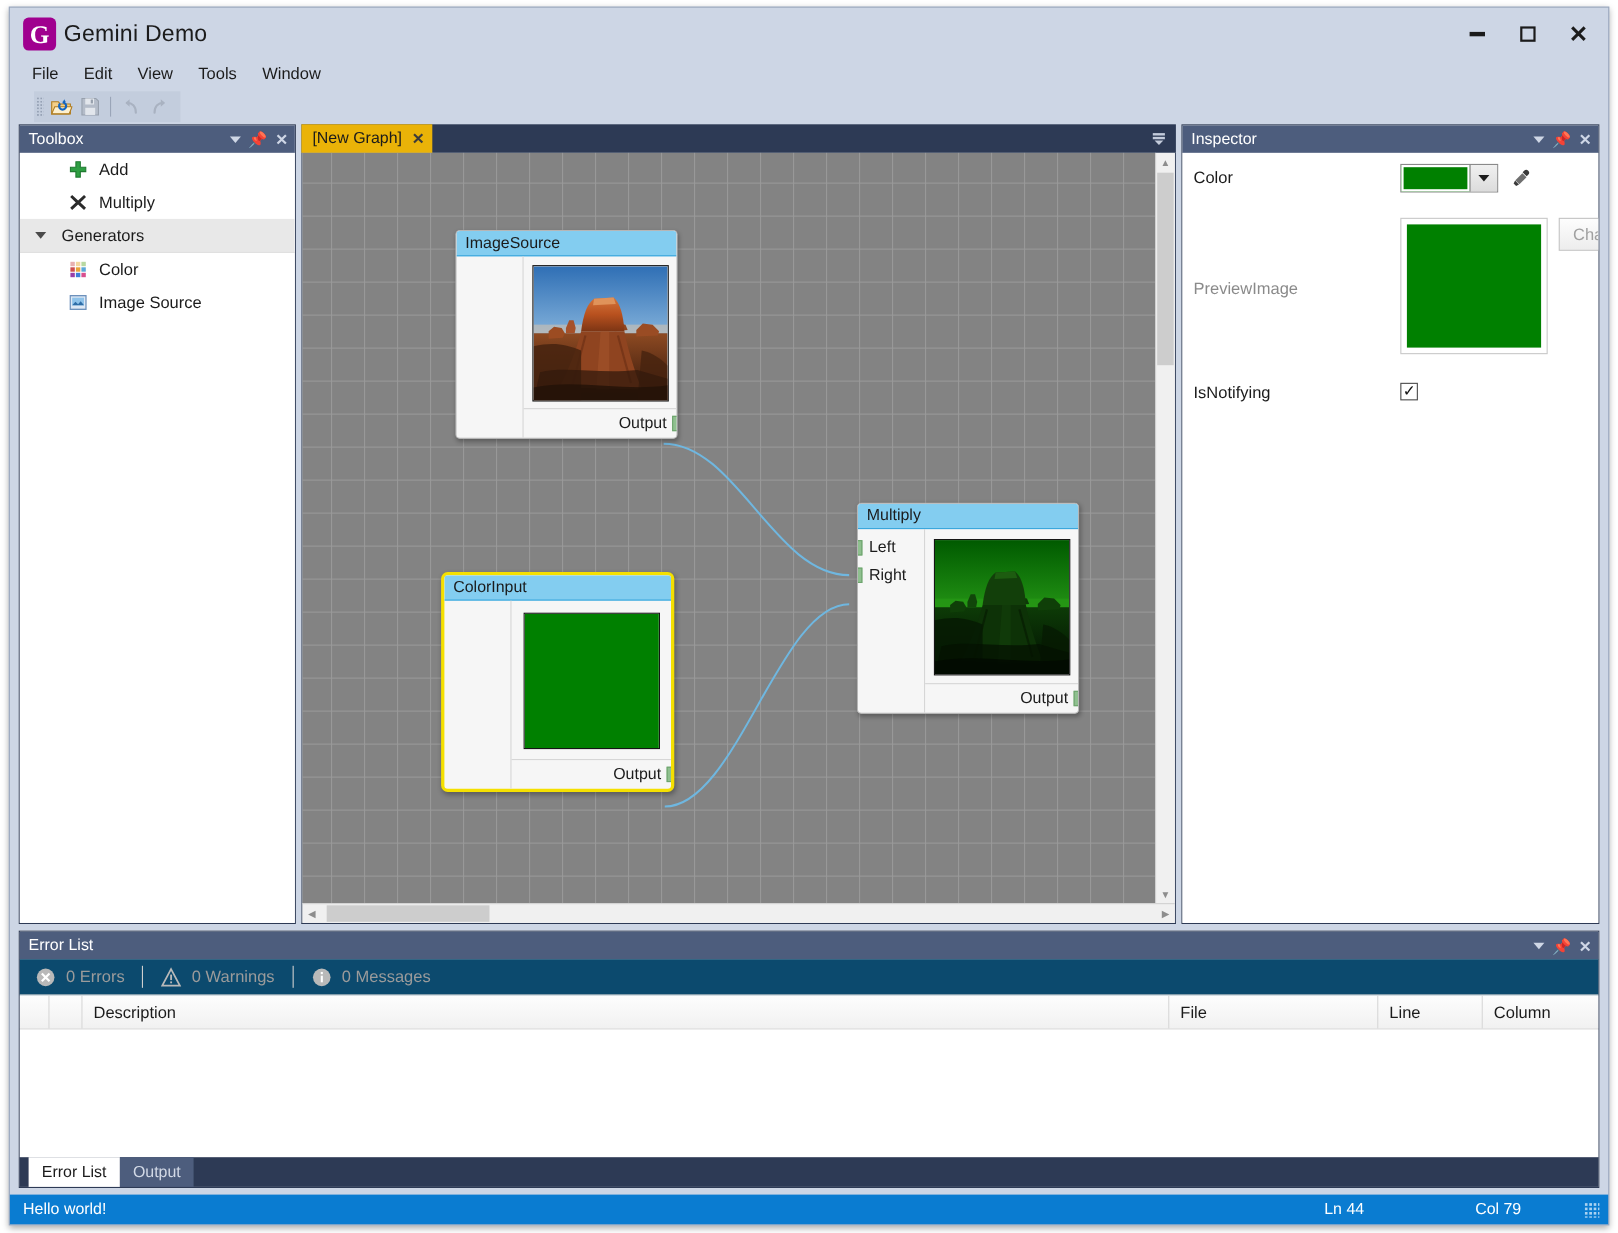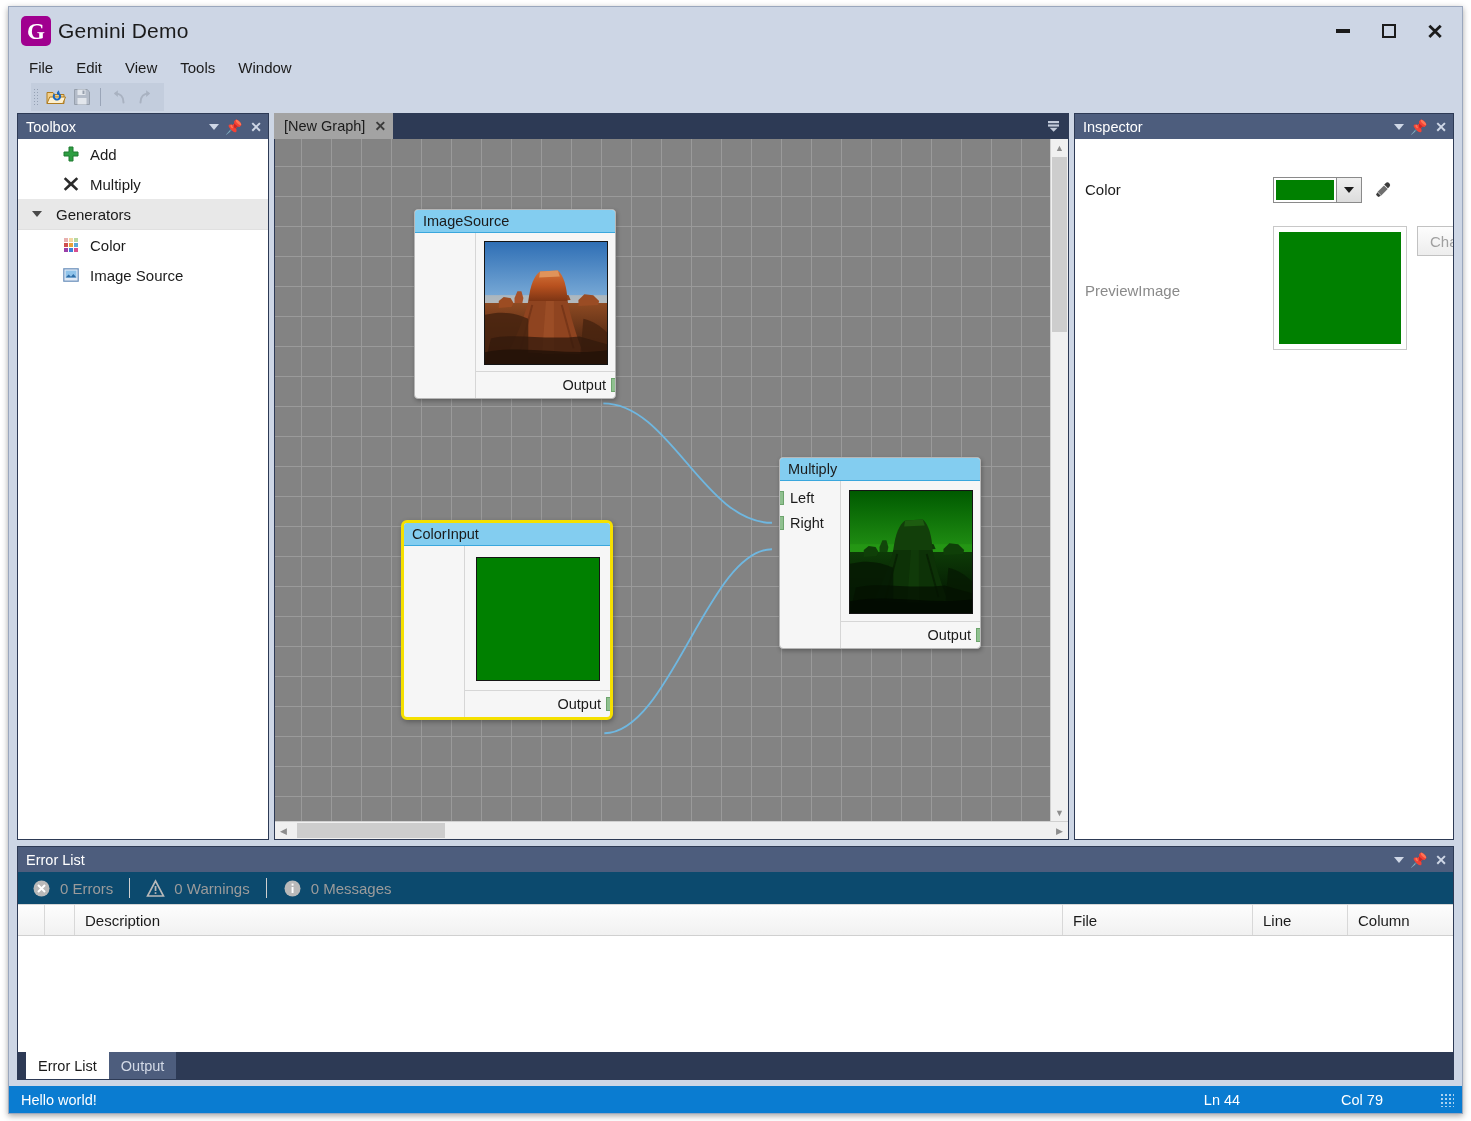--- a/index.html
+++ b/index.html
@@ -154,21 +154,21 @@
   
   #doc-area { flex: 1 1 auto; display: flex; flex-direction: column; min-width: 0; margin-right: 5px; }
   #doc-tabstrip {
     height: 26px; flex: 0 0 26px;
     background: #2d3a55;
     display: flex; align-items: flex-end;
     position: relative;
   }
   .doc-tab {
     height: 26px;
-    background: #a3a3a3;
+    background: #eab308;
     display: flex; align-items: center;
     padding: 0 7px 0 10px;
     font-size: 14.5px; color: #1b1b1b;
     gap: 9px;
   }
   .doc-tab .tab-x { font-size: 14px; color: #3b3b3b; font-weight: bold; }
   .tablist-btn {
     position: absolute; right: 6px; top: 3px;
     width: 20px; height: 20px;
     display: flex; align-items: center; justify-content: center;
@@ -293,21 +293,21 @@
     display: flex; align-items: center; justify-content: center;
     color: #8d8d8d; font-size: 9px;
   }
   .hthumb {
     position: absolute; top: 1px; bottom: 1px;
     left: 22px; width: 148px;
     background: #cdcdcd;
   }
 
   
-  #inspector { width: 380px; flex: 0 0 380px; gap: 28px; }
+  #inspector { width: 380px; flex: 0 0 380px; }
   #inspector-body { flex: 1 1 auto; background: #fff; padding: 0; overflow: hidden; }
   .insp-row { display: flex; align-items: flex-start; padding: 10px 0 0 10px; }
   .insp-label {
     width: 148px; flex: 0 0 148px;
     font-size: 15px; color: #1b1b1b;
     padding-top: 4px;
   }
   .insp-label.dim { color: #8a8a8a; }
   .insp-field { flex: 1 1 auto; display: flex; align-items: flex-start; gap: 10px; margin-left: 40px; }
   .color-combo {
@@ -774,20 +774,28 @@
         <div class="insp-row" style="align-items:center; min-height:150px;">
           <div class="insp-label dim">PreviewImage</div>
           <div class="insp-field" style="align-items:flex-start;">
             <div class="preview-frame">
               <div class="preview-fill" id="insp-preview-fill" style="background: rgb(0, 128, 0);"></div>
             </div>
             <div class="btn">Change</div>
           </div>
         </div>
 
+        <div class="insp-row">
+          <div class="insp-label">IsNotifying</div>
+          <div class="insp-field">
+            <div class="checkbox">
+                <span class="check-mark">✓</span>
+              </div>
+          </div>
+        </div>
 
       </div>
     </div>
 
   </div>
 
   <div id="bottom-dock">
     <div class="panel-header">
       <div class="ph-title">Error List</div>
       <div class="ph-btns">

